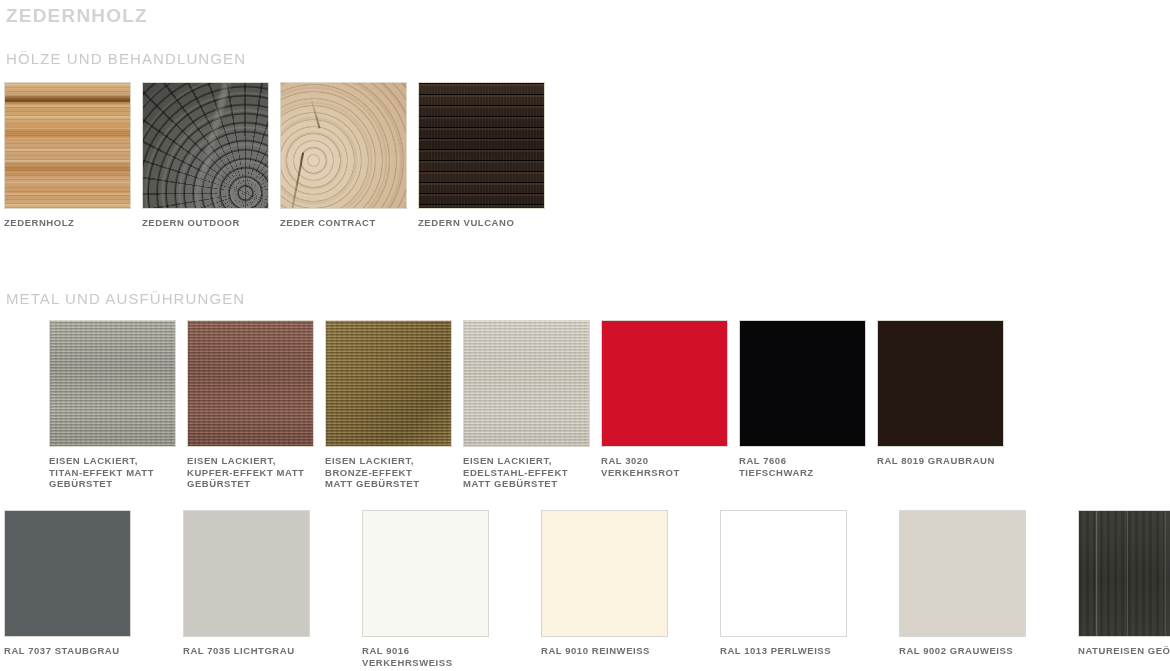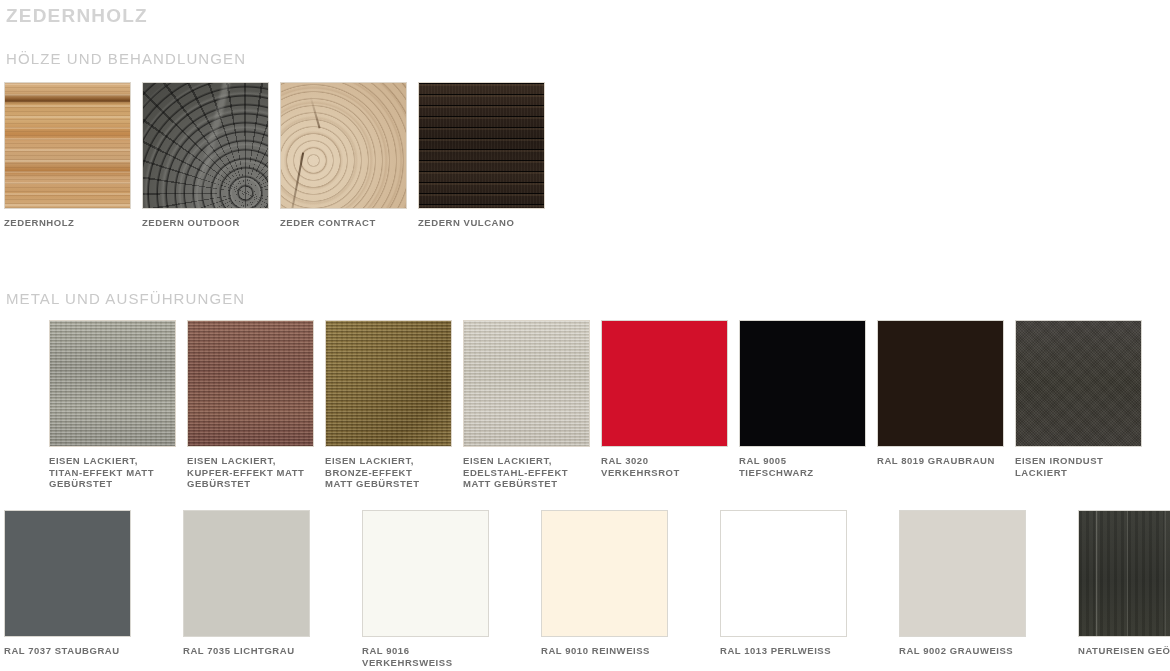--- a/index.html
+++ b/index.html
@@ -310,31 +310,26 @@
 EDELSTAHL-EFFEKT
 MATT GEBÜRSTET</div>
       </div>
       <div class="cell">
         <div class="swatch flat" style="background: rgb(210, 16, 42);"></div>
         <div class="caption">RAL 3020
 VERKEHRSROT</div>
       </div>
       <div class="cell">
         <div class="swatch flat" style="background: rgb(7, 7, 10);"></div>
-        <div class="caption">RAL 9005
+        <div class="caption">RAL 7606
 TIEFSCHWARZ</div>
       </div>
       <div class="cell">
         <div class="swatch flat" style="background: rgb(36, 24, 17);"></div>
         <div class="caption">RAL 8019 GRAUBRAUN</div>
-      </div>
-      <div class="cell">
-        <div class="swatch tex-irondust"></div>
-        <div class="caption">EISEN IRONDUST
-LACKIERT</div>
       </div>
     </div>
   <div class="grid metal-row2">
       <div class="cell">
         <div class="swatch flat" style="background: rgb(90, 95, 97);"></div>
         <div class="caption">RAL 7037 STAUBGRAU</div>
       </div>
       <div class="cell">
         <div class="swatch flat" style="background: rgb(203, 201, 193);"></div>
         <div class="caption">RAL 7035 LICHTGRAU</div>

